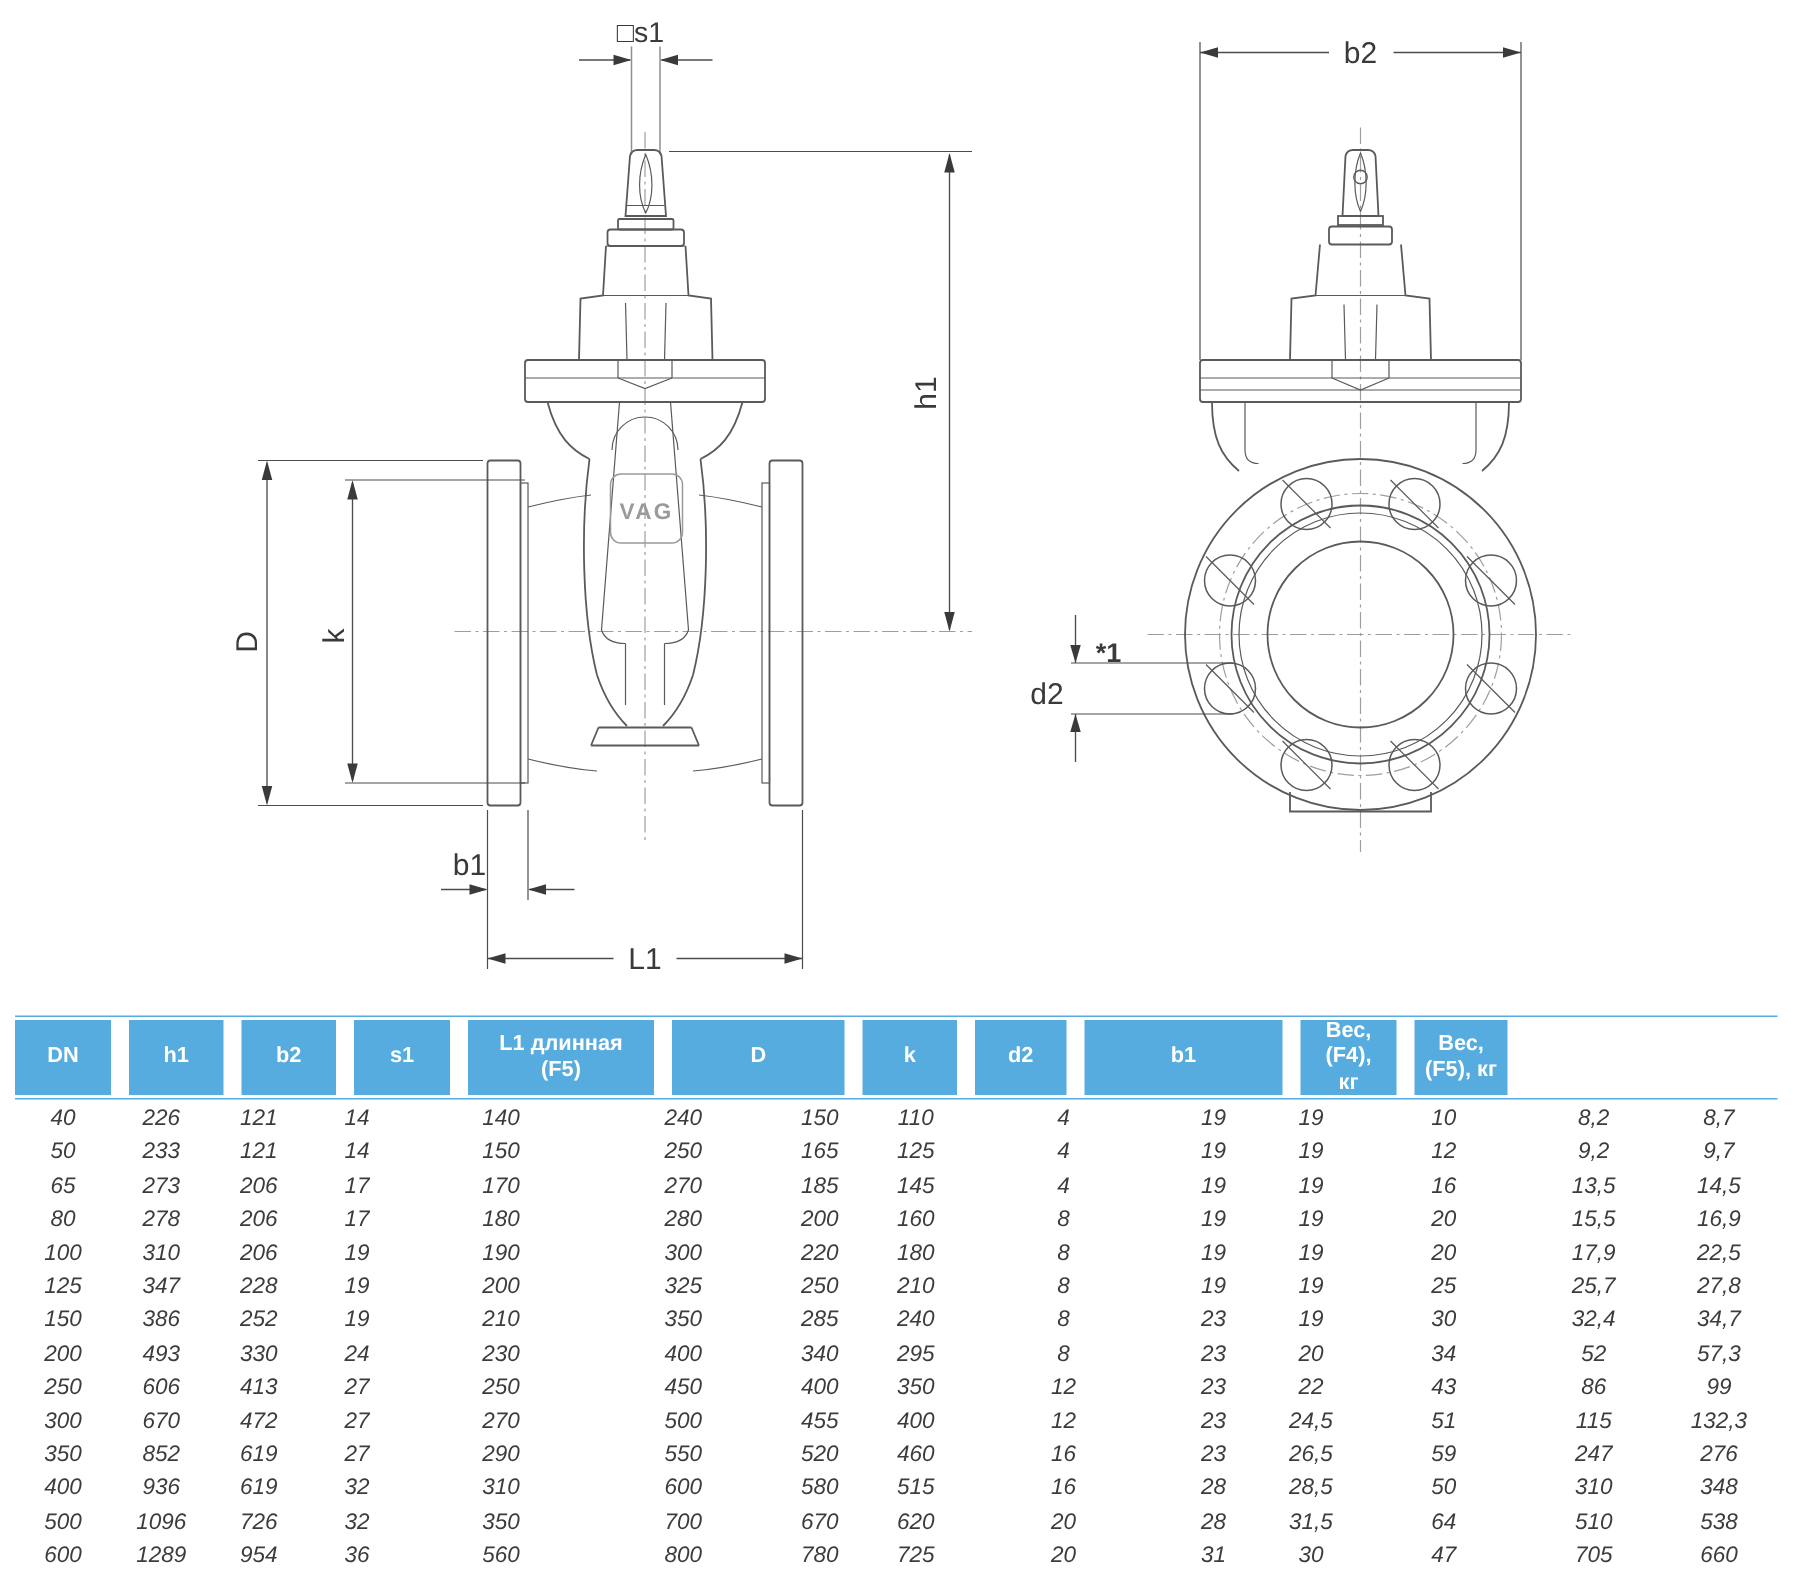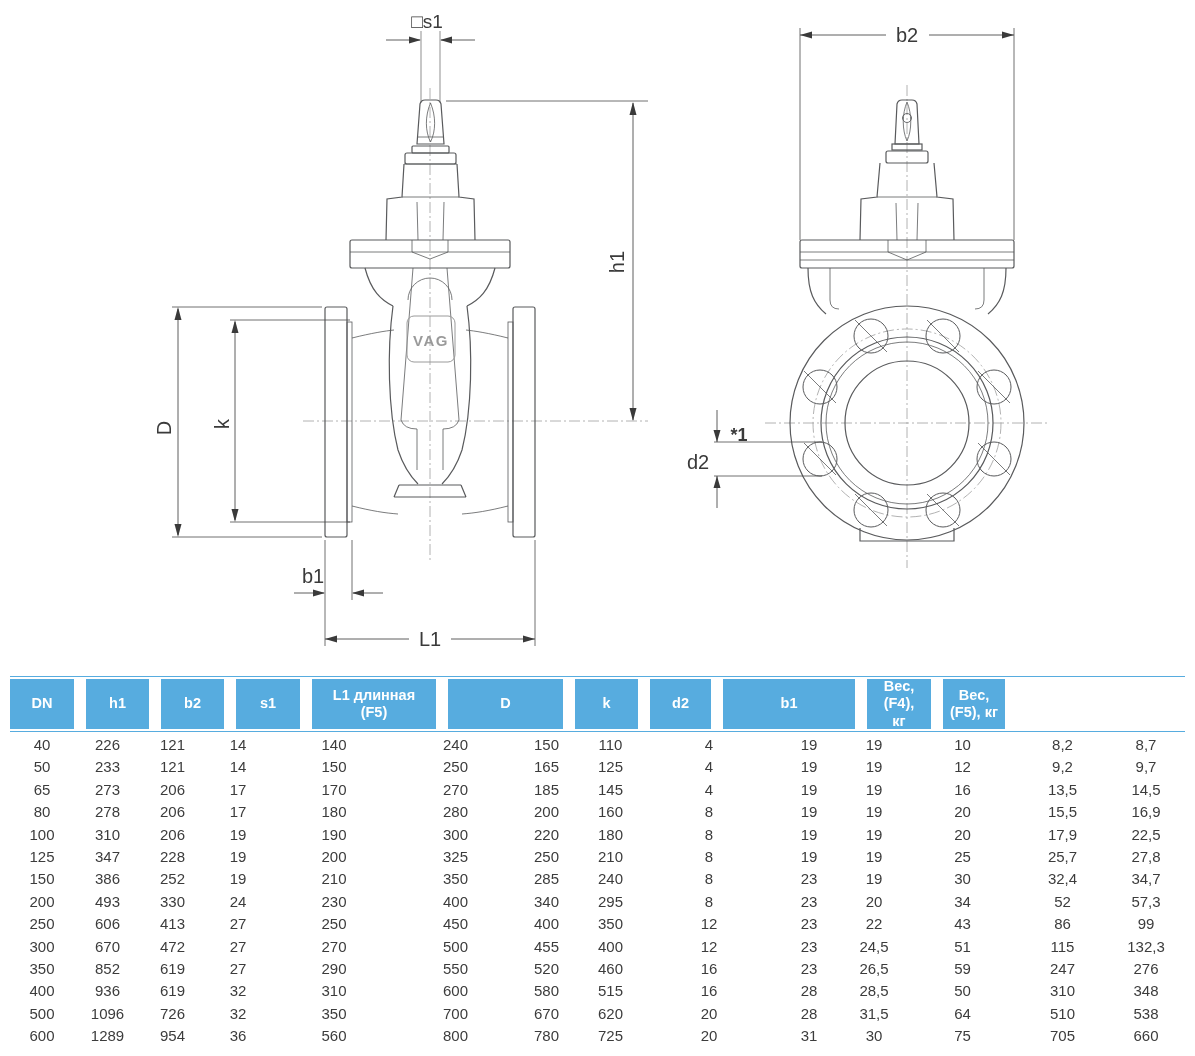--- a/index.html
+++ b/index.html
@@ -12,21 +12,21 @@
   
   .tbl { --cols: 64px 63px 63px 64px 124px 115px 63px 61px 132px 64px 62px 111px 85px 78px;
          width:1175px; margin:12px 10px 0 10px; }
   .thead { display:grid; grid-template-columns:var(--cols); column-gap:12px;
            border-top:1px solid var(--blue); border-bottom:1px solid var(--blue);
            padding:2px 0; }
   .th { background:var(--blue); color:#fff; font-weight:bold; font-size:14.5px; line-height:1.18;
         height:50px; display:flex; align-items:center; justify-content:center; text-align:center;
         white-space:pre-line; }
   .tbody { padding-top:2px; }
-  .tr { display:grid; grid-template-columns:var(--cols); column-gap:2px; }
+  .tr { display:grid; grid-template-columns:var(--cols); column-gap:2px;font-style:italic; }
   .td { text-align:center; font-size:15px; line-height:22.4px; height:22.4px; color:#3c3c3c; }
 </style>
 </head>
 <body>
 
 <div class="stage">
 
 <svg width="1195" height="660" viewBox="0 0 1195 660">
 
   <g fill="none" stroke="#595a5c" stroke-width="1.2">
@@ -461,20 +461,20 @@
           <div class="td">1289</div>
           <div class="td">954</div>
           <div class="td">36</div>
           <div class="td">560</div>
           <div class="td">800</div>
           <div class="td">780</div>
           <div class="td">725</div>
           <div class="td">20</div>
           <div class="td">31</div>
           <div class="td">30</div>
-          <div class="td">75</div>
+          <div class="td">47</div>
           <div class="td">705</div>
           <div class="td">660</div>
         </div>
       </div>
   </div>
 
 </div>
 
 </body></html>

